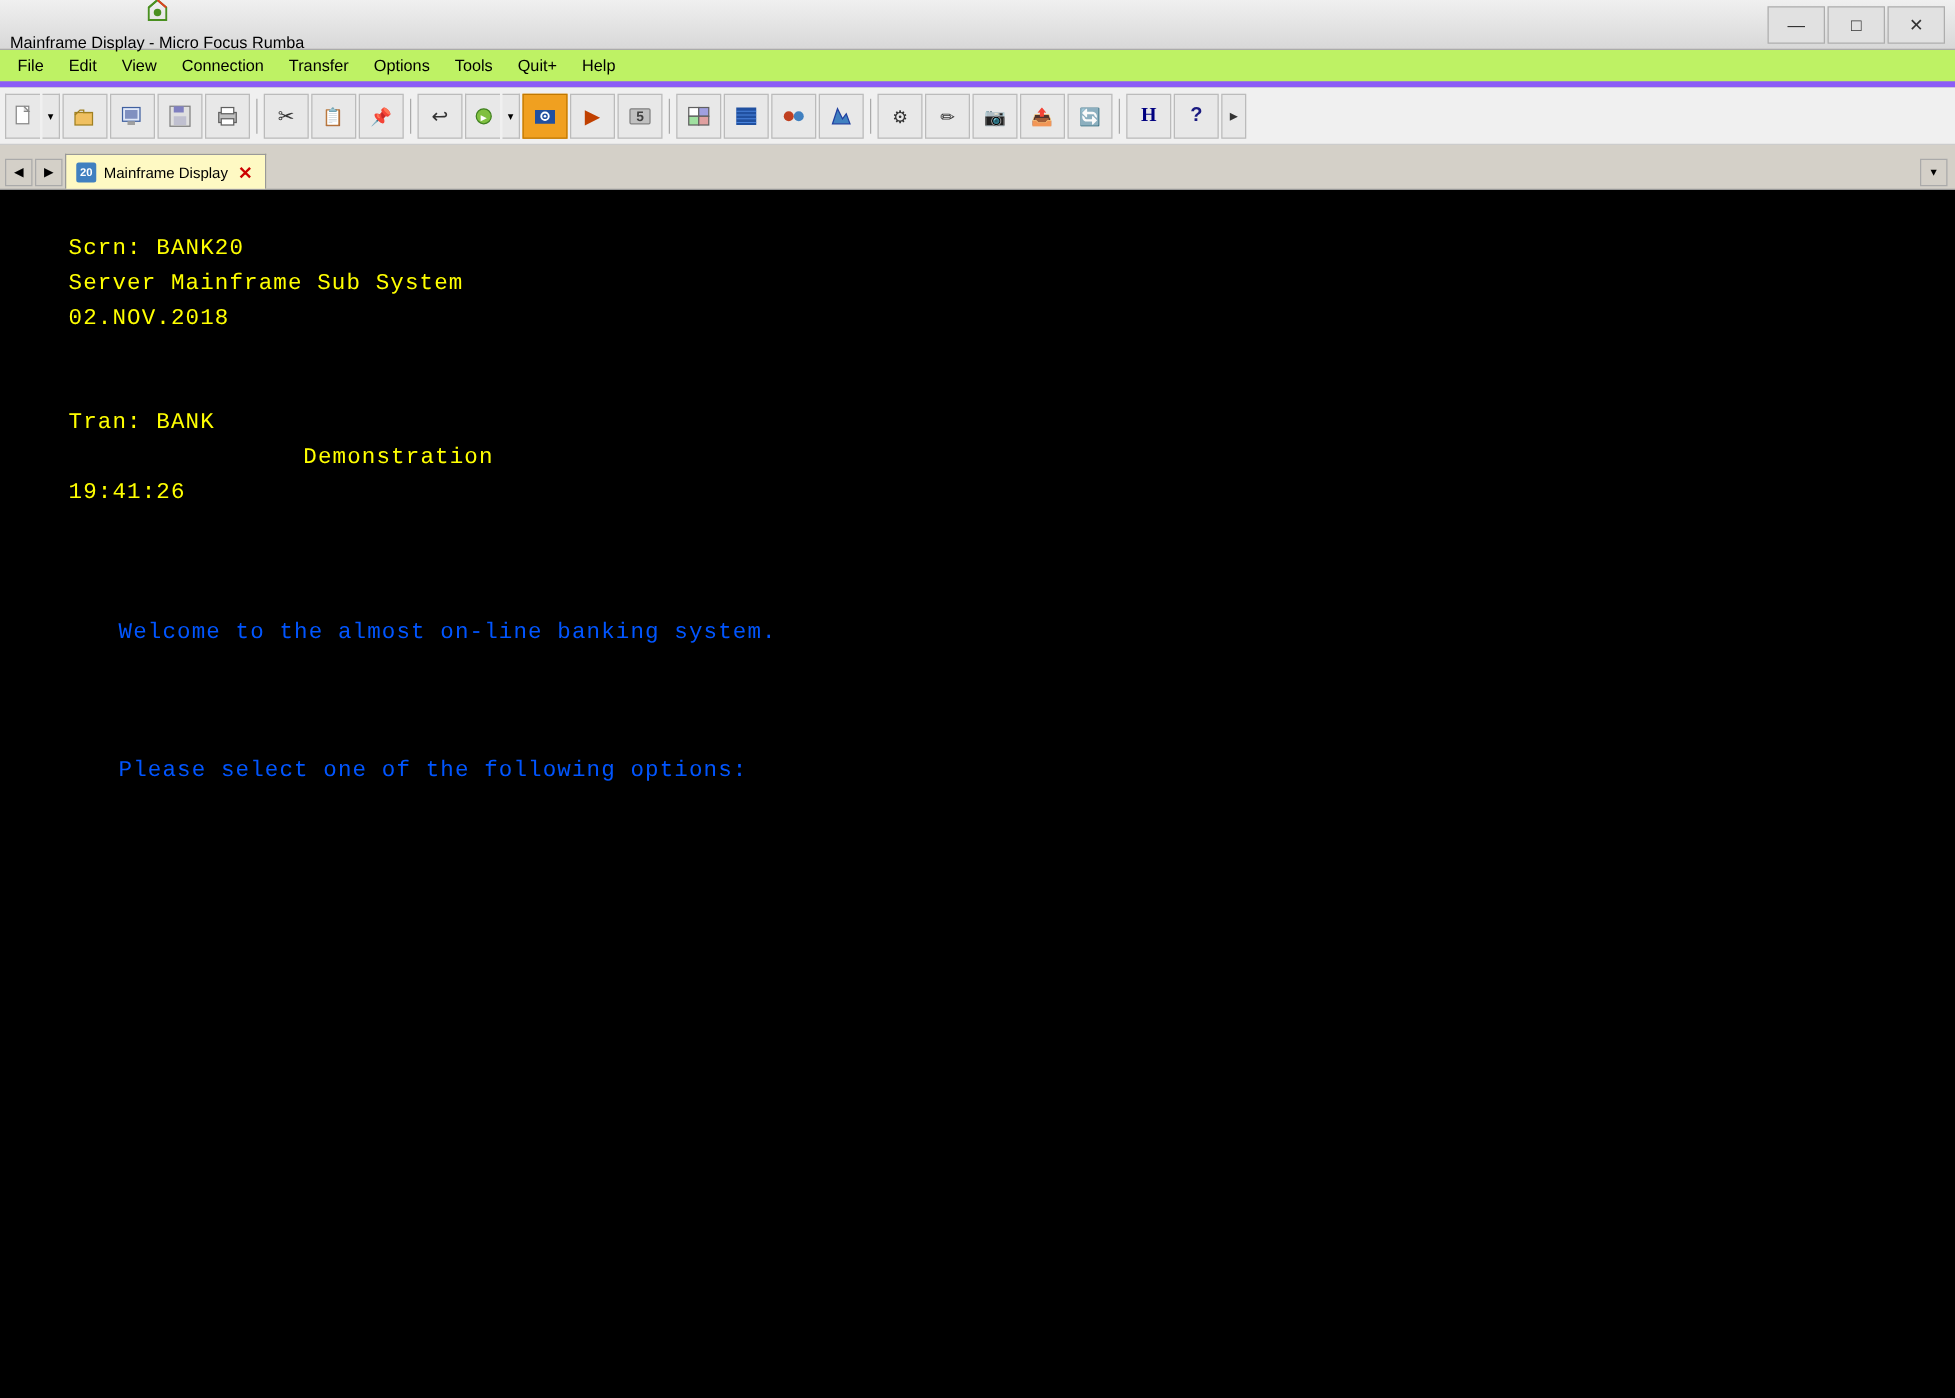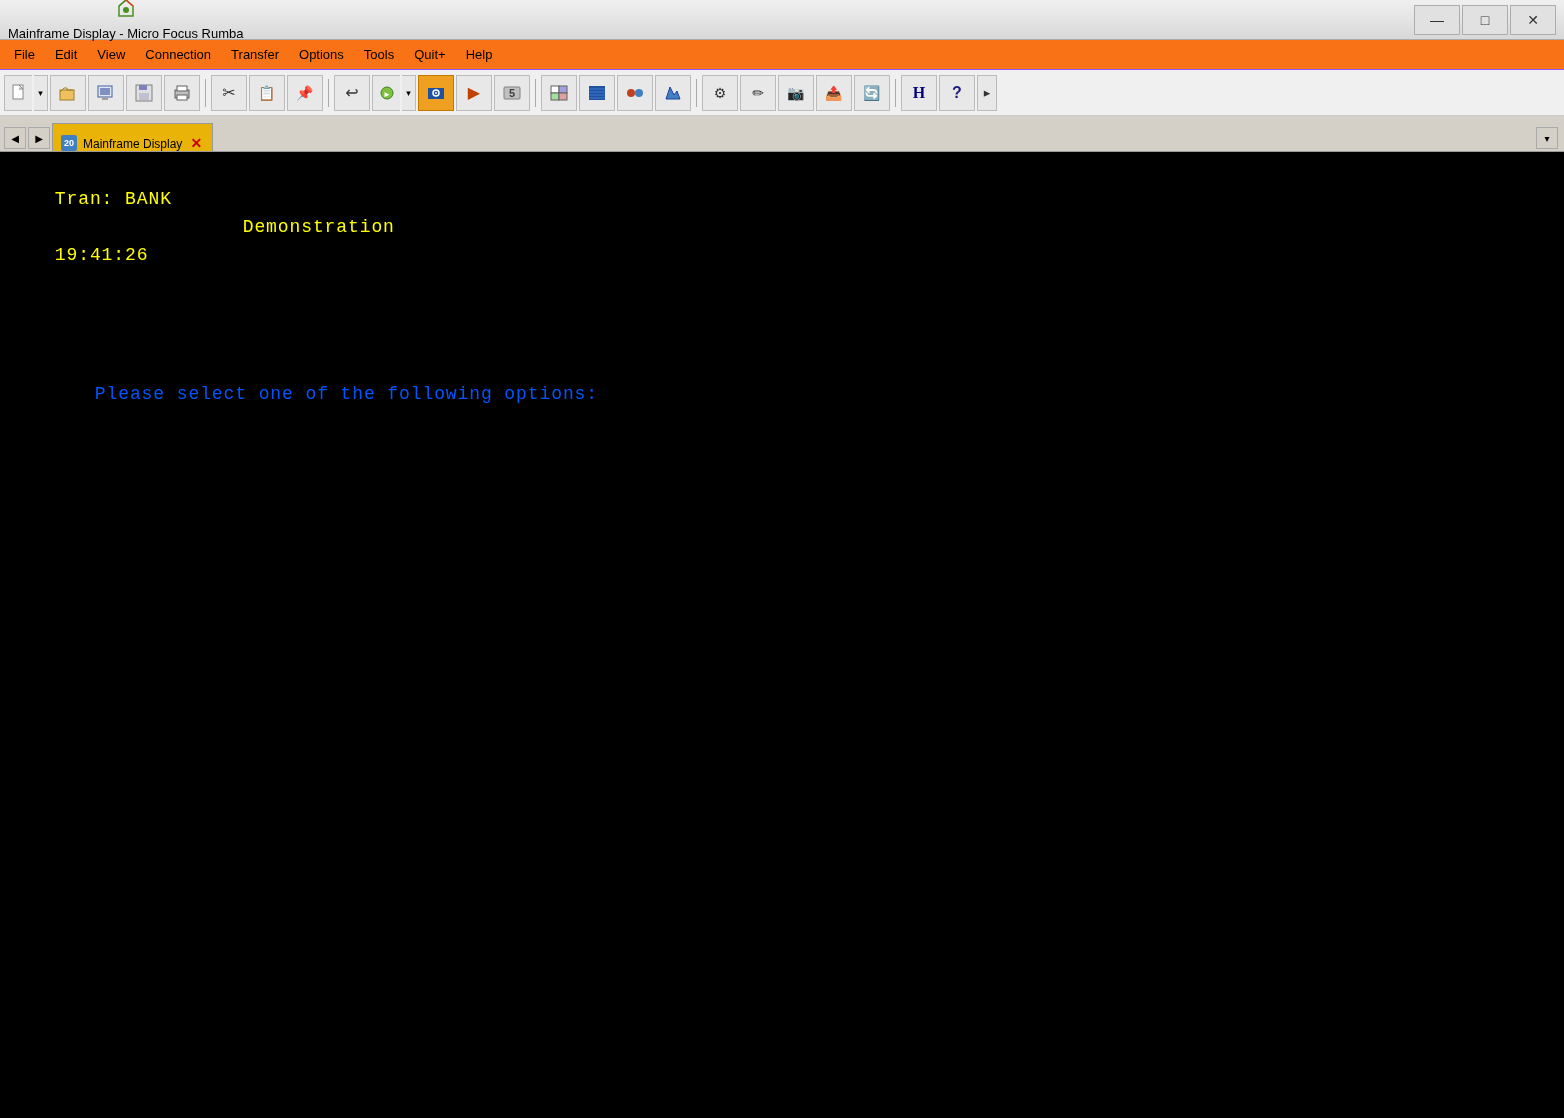--- a/index.html
+++ b/index.html
@@ -49,26 +49,26 @@
       cursor: pointer;
       display: flex;
       align-items: center;
       justify-content: center;
       font-size: 14px;
       color: #333;
     }
 
     
     .menu-bar {
-      background: #f97316;
+      background: #bef264;
       height: 30px;
       display: flex;
       align-items: center;
       padding: 0 4px;
-      border-bottom: 1px solid #8b5cf6;
+      border-bottom: 5px solid #8b5cf6;
     }
     .menu-item {
       padding: 4px 10px;
       font-size: 13px;
       cursor: pointer;
       color: #000;
     }
 
     
     .toolbar {
@@ -130,25 +130,25 @@
       cursor: pointer;
       display: flex;
       align-items: center;
       justify-content: center;
       font-size: 10px;
       margin-right: 2px;
       margin-bottom: 2px;
     }
     .tab {
       height: 28px;
-      background: #eab308;
+      background: #fef9c3;
       border: 1px solid #999;
       border-bottom: none;
       display: flex;
-      align-items: flex-end;
+      align-items: center;
       padding: 0 8px;
       gap: 6px;
       font-size: 12px;
       cursor: pointer;
       margin-right: 2px;
     }
     .tab-icon {
       width: 16px;
       height: 16px;
       background: #4080c0;
@@ -381,29 +381,37 @@
   <div class="tab">
     <div class="tab-icon">20</div>
     <span>Mainframe Display</span>
     <span class="tab-close">✕</span>
   </div>
   <div class="tab-nav-btn tab-overflow">▾</div>
 </div>
 
 <div class="terminal-area">
 
+  <div class="terminal-line">
+    <span class="color-yellow">Scrn: BANK20</span>
+    <span class="color-yellow" style="display:inline-block; width: 280px; text-align:center;">Server Mainframe Sub System</span>
+    <span class="color-yellow">02.NOV.2018</span>
+  </div>
 
   <div class="terminal-line">
     <span class="color-yellow">Tran: BANK</span>
     <span class="color-yellow" style="display:inline-block; width: 340px; text-align:right;">Demonstration</span>
     <span class="color-yellow">19:41:26</span>
   </div>
 
   <div class="terminal-line">&nbsp;</div>
 
+  <div class="terminal-line">
+    <span class="color-blue" style="padding-left:40px;">Welcome to the almost on-line banking system.</span>
+  </div>
 
   <div class="terminal-line">&nbsp;</div>
 
   <div class="terminal-line">
     <span class="color-blue" style="padding-left:40px;">Please select one of the following options:</span>
   </div>
 
   <div class="terminal-line">&nbsp;</div>
 
 

